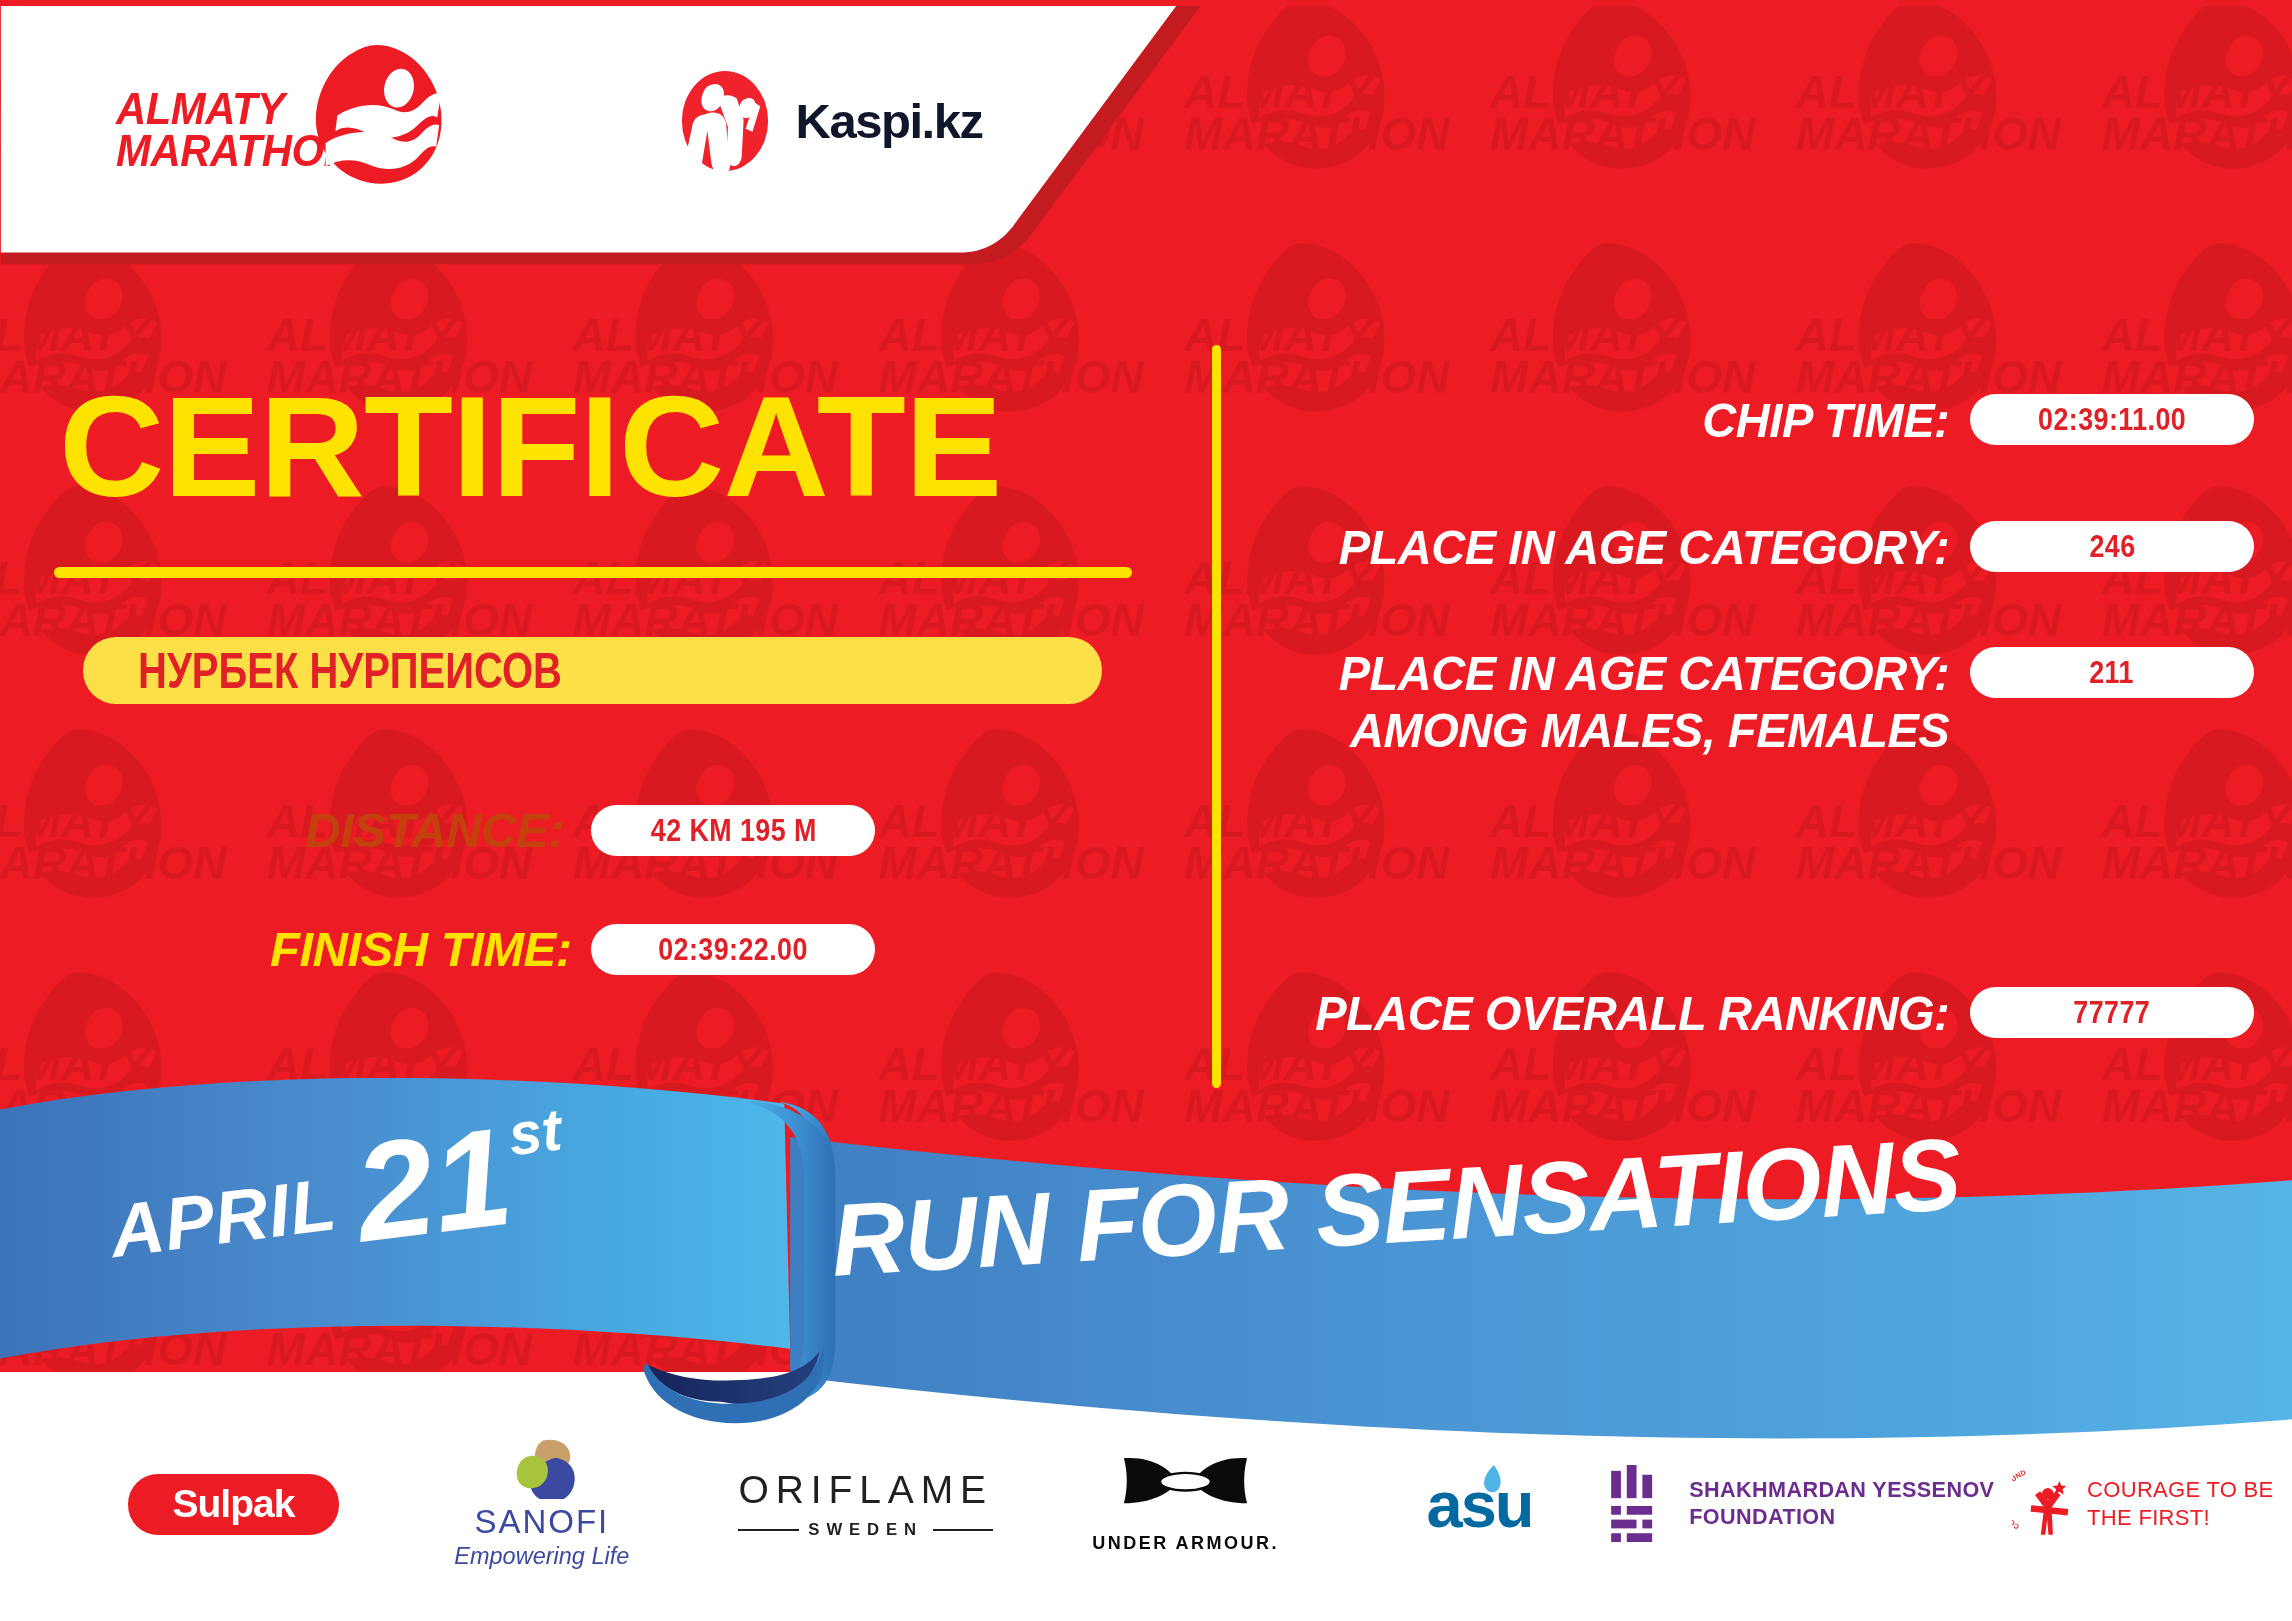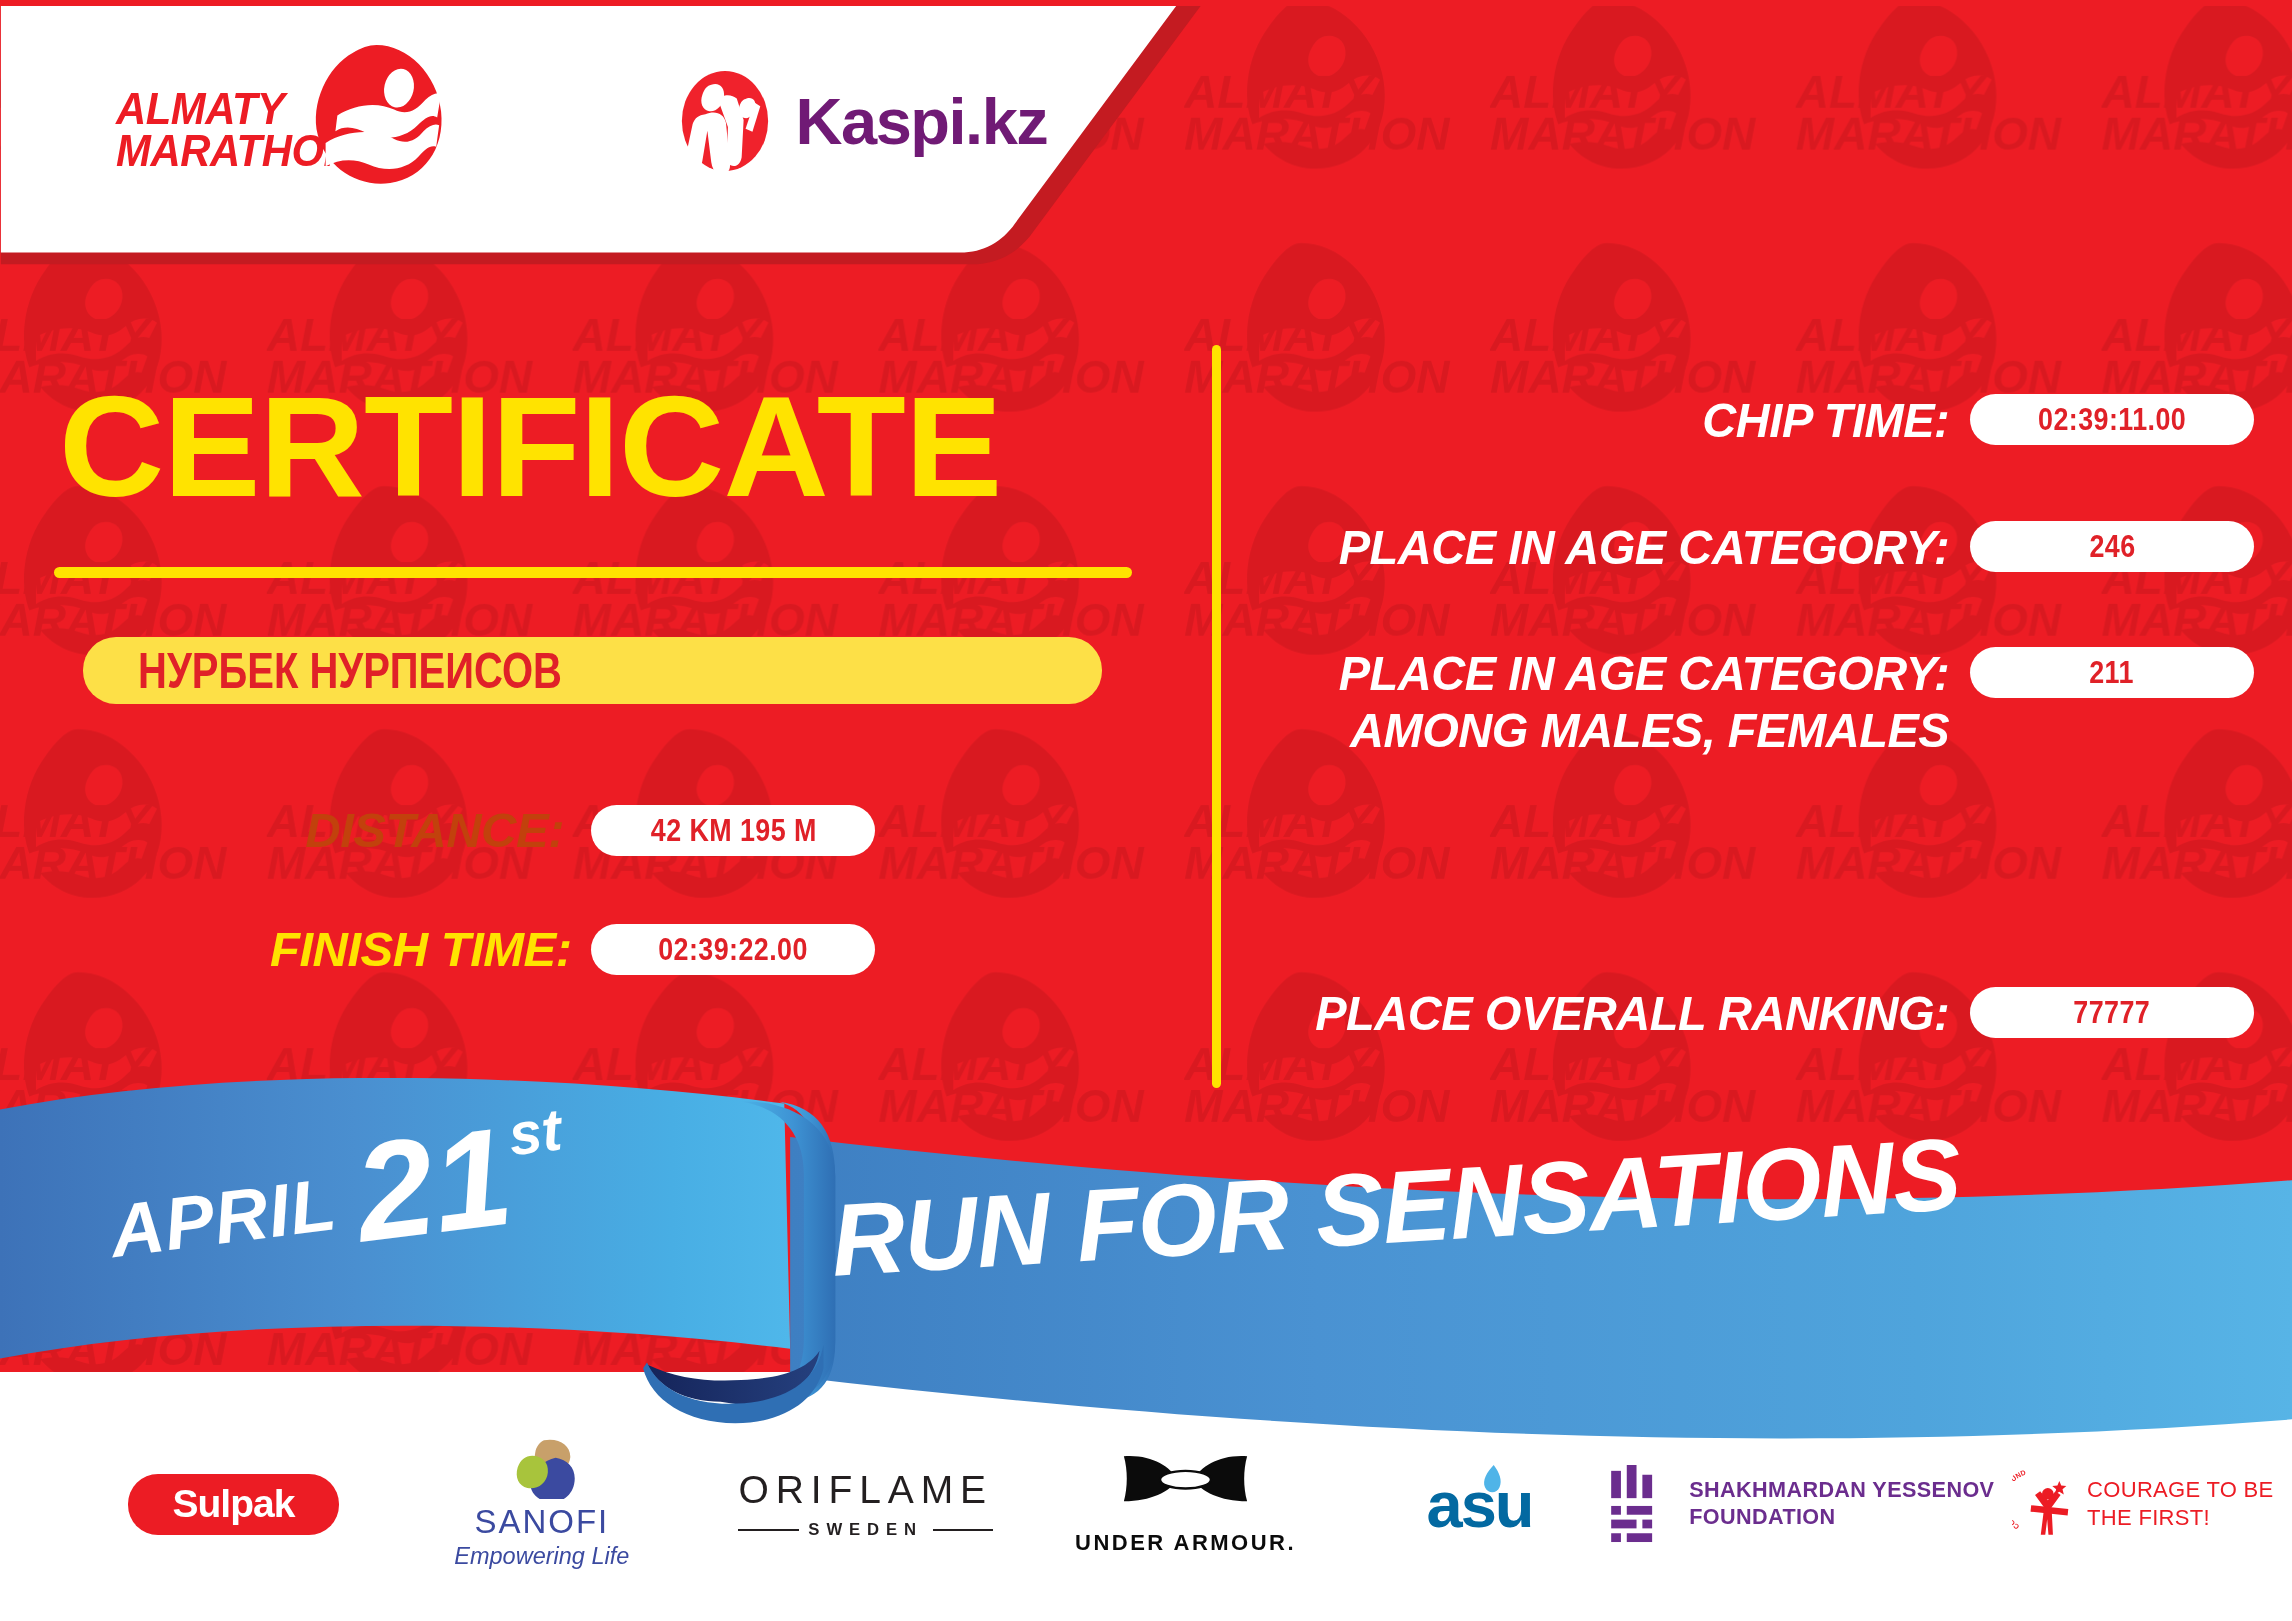--- a/index.html
+++ b/index.html
@@ -55,23 +55,23 @@
     letter-spacing:-0.5px;
   }
   .am-wordmark .l1{font-size:45px; display:block; transform:scaleX(0.93);transform-origin:left;}
   .am-wordmark .l2{font-size:45px; display:block; transform:scaleX(0.93);transform-origin:left;}
   .kaspi-wrap{
     position:absolute;
     left:676px; top:69px;
     display:flex; align-items:center; gap:21.6px;
   }
   .kaspi-text{
-    font-size:65px;
-    font-weight:bold;
-    color:#701a75;
+    font-size:49px;
+    font-weight:bold;
+    color:#0f172a;
     letter-spacing:-1.5px;
   }
 
   
   .cert-title{
     position:absolute;
     left:59px; top:375px;
     font-size:143px;
     font-weight:bold;
     color:#FFE300;
@@ -279,21 +279,21 @@
 
   .oriflame{display:flex;flex-direction:column;align-items:center;}
   .oriflame .nm{color:#231F20;font-size:39px;letter-spacing:6.9px;}
   .oriflame .sub{
     display:flex;align-items:center;gap:9.8px;margin-top:7.8px;width:100%;font-weight:bold;
   }
   .oriflame .sub .ln{flex:1;height:2px;background:#231F20;}
   .oriflame .sub .sw{color:#231F20;font-size:16.7px;letter-spacing:6.9px;}
 
   .ua{display:flex;flex-direction:column;align-items:center;}
-  .ua .nm{color:#0B0B0B;font-size:22px;font-weight:bold;letter-spacing:2.5px;margin-top:7.8px;}
+  .ua .nm{color:#0B0B0B;font-size:18px;font-weight:bold;letter-spacing:2.5px;margin-top:7.8px;}
 
   .asu{display:flex;align-items:flex-start;}
   .asu .txt{color:#0369a1;font-size:65px;font-weight:bold;letter-spacing:-2px;}
 
   .yess{display:flex;align-items:center;gap:21.6px;}
   .yess .lines{color:#6B2D8E;font-size:21.6px;font-weight:bold;line-height:1.25;letter-spacing:0.4px;}
 
   .courage{display:flex;align-items:center;gap:13.7px;}
   .courage .txt{color:#EC1C24;font-size:22px;line-height:1.28;letter-spacing:0.3px;}
 

